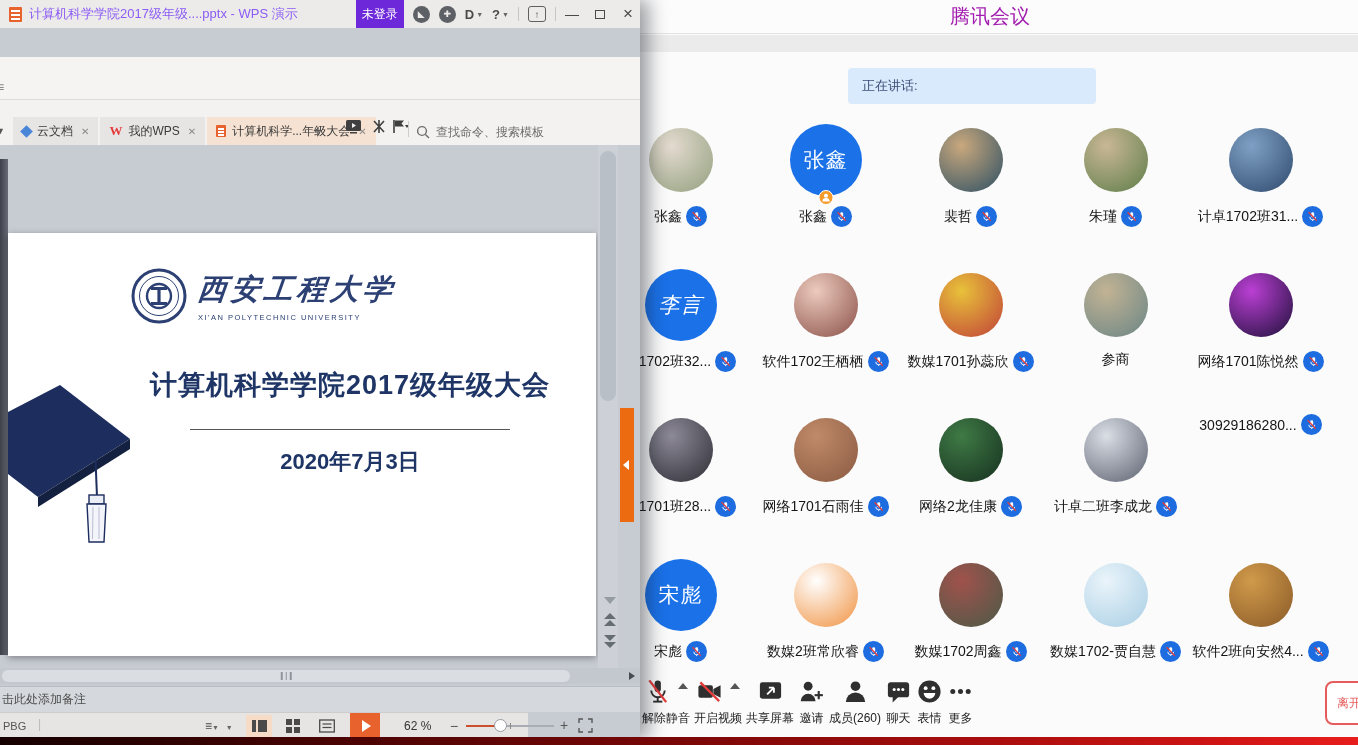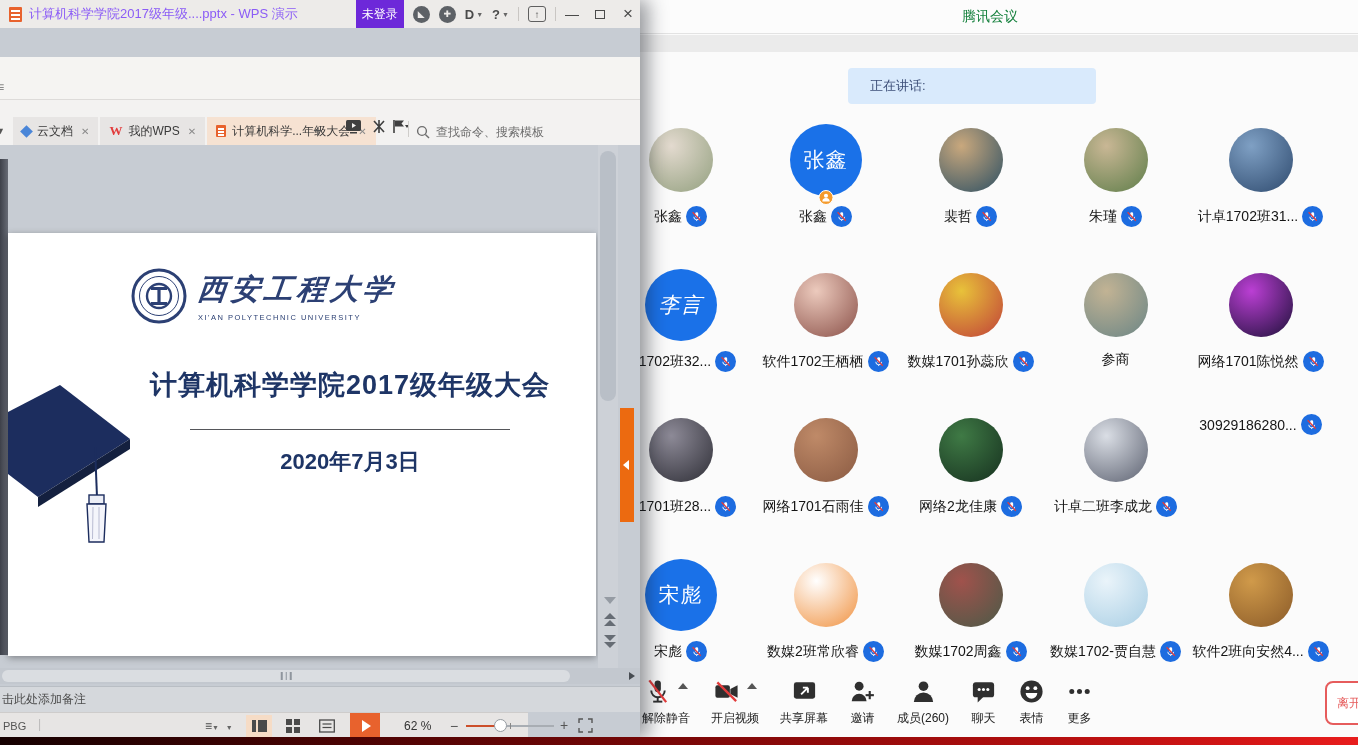--- a/index.html
+++ b/index.html
@@ -4,40 +4,40 @@
 <style>
   * { margin:0; padding:0; box-sizing:border-box; }
   html,body { width:1358px; height:745px; overflow:hidden;
     font-family:"Liberation Sans",sans-serif; background:#fafafa; }
   #screen { position:relative; width:1358px; height:745px; overflow:hidden; background:#fafafa; }
 
   
   #meeting { position:absolute; left:620px; top:0; width:738px; height:737px; background:#fbfbfb; }
   .mtg-top { position:absolute; top:0; left:2px; right:0; height:34px; background:#fcfcfc;
     border-bottom:1px solid #e3e3e3; display:flex; align-items:center; justify-content:center;
-    font-size:14px; color:#15803d; }
+    font-size:20px; color:#a21caf; }
   .mtg-band { position:absolute; top:35px; left:0; right:0; height:17px; background:#ebebeb; }
   .banner { position:absolute; left:228px; top:68px; width:248px; height:36px; background:#d9eafc;
-    border-radius:4px; display:flex; align-items:center; padding-left:22px; font-size:13px; color:#3d4f78; }
+    border-radius:4px; display:flex; align-items:center; padding-left:14px; font-size:13px; color:#3d4f78; }
 
   #grid { position:absolute; left:-12px; top:118px; width:727px; display:grid;
     grid-template-columns:repeat(5,145px); grid-auto-rows:145px; }
   .cell { display:flex; flex-direction:column; align-items:center; }
   .avbox { height:80px; display:flex; align-items:center; justify-content:center; position:relative; margin-top:2px; }
   .av { width:64px; height:64px; border-radius:50%; }
   .av.textav { width:72px; height:72px; background:#1a71e8; color:#fff; display:flex;
     align-items:center; justify-content:center; font-size:21px; letter-spacing:1px; }
   .host-badge { position:absolute; bottom:-5px; left:50%; transform:translateX(-50%);
     width:15px; height:15px; border-radius:50%; background:#f59b2c; display:flex;
     align-items:center; justify-content:center; border:1px solid #fff; }
   .plabel { margin-top:6px; display:flex; align-items:center; gap:4px; font-size:14px; color:#151515; white-space:nowrap; }
   .mute { width:21px; height:21px; border-radius:50%; background:#1d6ce0; flex:none;
     display:flex; align-items:center; justify-content:center; }
 
-  #mtgbar { position:absolute; left:22px; bottom:10px; display:flex; gap:21px; }
+  #mtgbar { position:absolute; left:22px; bottom:10px; display:flex; gap:4px; }
   .tool { display:flex; flex-direction:column; align-items:center; gap:4px; cursor:pointer; }
   .tool .irow { display:flex; align-items:flex-start; gap:7px; height:28px; }
   .tool svg { width:27px; height:27px; }
   .tool .lbl { font-size:12px; color:#222; white-space:nowrap; }
   .caret-up { width:0; height:0; border-left:5px solid transparent; border-right:5px solid transparent;
     border-bottom:6px solid #555; margin-top:5px; }
   #leave { position:absolute; left:705px; bottom:12px; width:72px; height:44px; border:2px solid #e65c5c;
     border-radius:8px; background:#fff; color:#e65c5c; font-size:12px; line-height:1.5;
     padding:3px 8px; text-align:center; overflow:hidden; cursor:pointer; }
 

